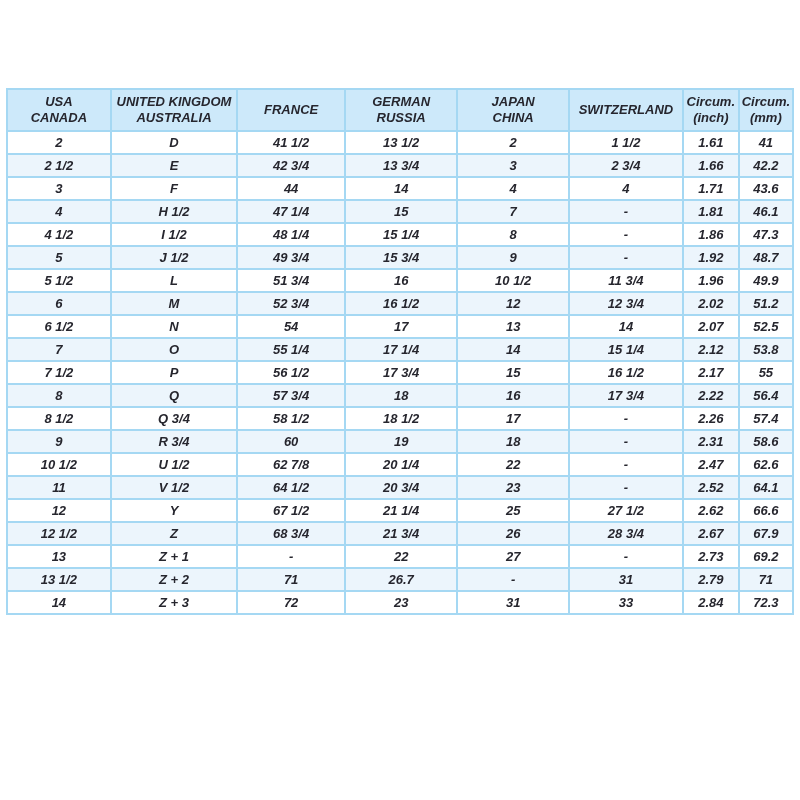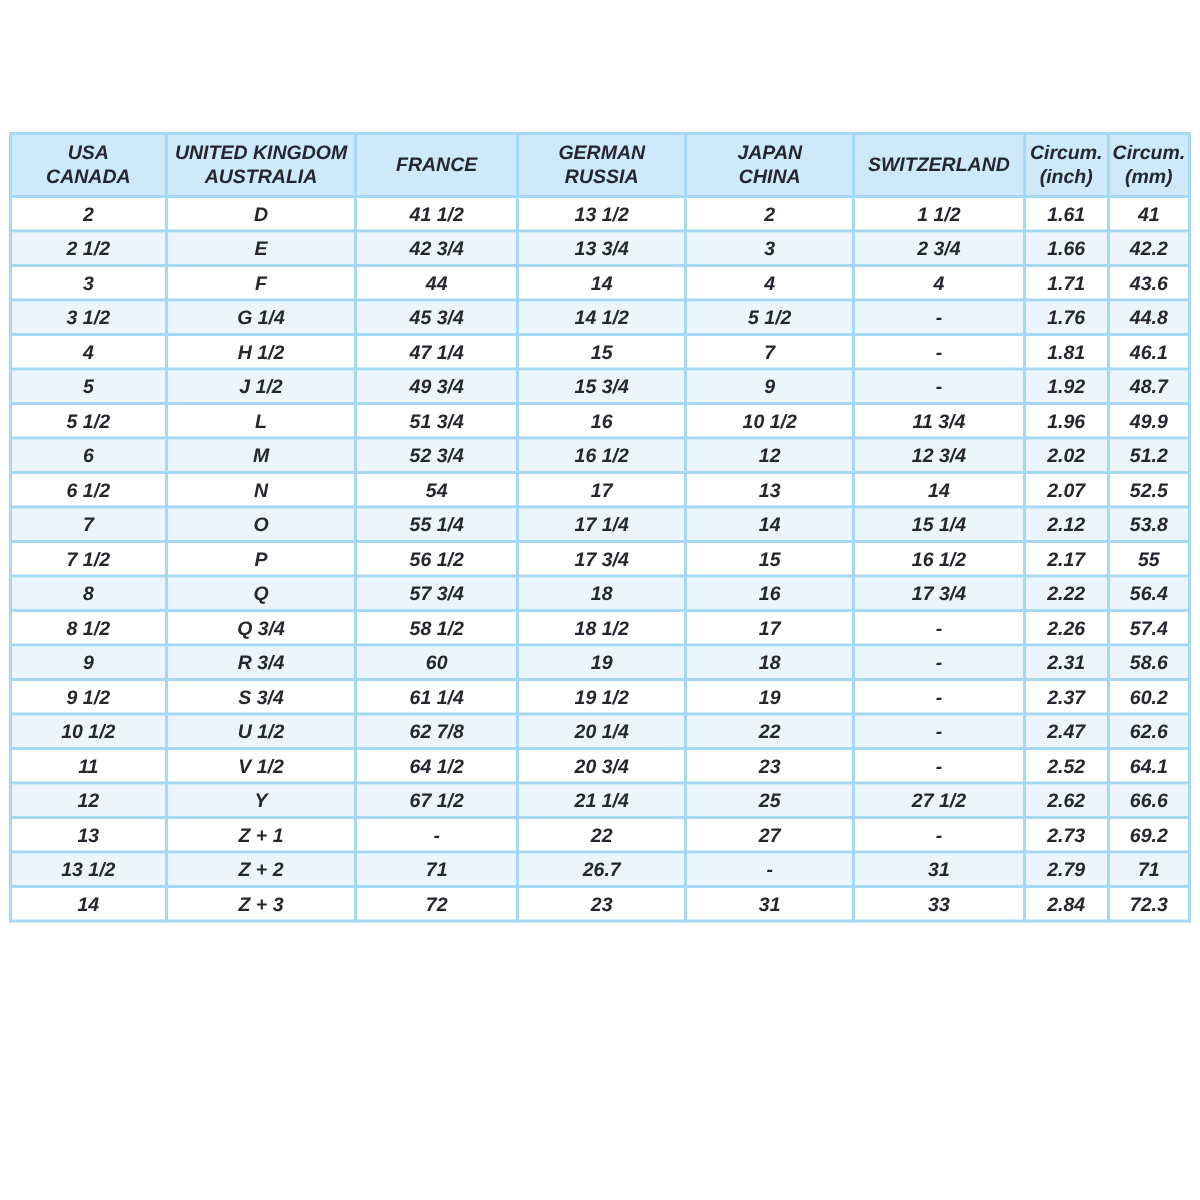--- a/index.html
+++ b/index.html
@@ -120,38 +120,38 @@
           <td>3</td>
           <td>F</td>
           <td>44</td>
           <td>14</td>
           <td>4</td>
           <td>4</td>
           <td>1.71</td>
           <td>43.6</td>
         </tr>
         <tr>
-          <td>3 1/2</td>
-          <td>G 1/4</td>
-          <td>45 3/4</td>
-          <td>14 1/2</td>
-          <td>5 1/2</td>
-          <td>-</td>
-          <td>1.76</td>
-          <td>44.8</td>
-        </tr>
-        <tr>
           <td>4</td>
           <td>H 1/2</td>
           <td>47 1/4</td>
           <td>15</td>
           <td>7</td>
           <td>-</td>
           <td>1.81</td>
           <td>46.1</td>
+        </tr>
+        <tr>
+          <td>4 1/2</td>
+          <td>I 1/2</td>
+          <td>48 1/4</td>
+          <td>15 1/4</td>
+          <td>8</td>
+          <td>-</td>
+          <td>1.86</td>
+          <td>47.3</td>
         </tr>
         <tr>
           <td>5</td>
           <td>J 1/2</td>
           <td>49 3/4</td>
           <td>15 3/4</td>
           <td>9</td>
           <td>-</td>
           <td>1.92</td>
           <td>48.7</td>
@@ -230,30 +230,20 @@
           <td>9</td>
           <td>R 3/4</td>
           <td>60</td>
           <td>19</td>
           <td>18</td>
           <td>-</td>
           <td>2.31</td>
           <td>58.6</td>
         </tr>
         <tr>
-          <td>9 1/2</td>
-          <td>S 3/4</td>
-          <td>61 1/4</td>
-          <td>19 1/2</td>
-          <td>19</td>
-          <td>-</td>
-          <td>2.37</td>
-          <td>60.2</td>
-        </tr>
-        <tr>
           <td>10 1/2</td>
           <td>U 1/2</td>
           <td>62 7/8</td>
           <td>20 1/4</td>
           <td>22</td>
           <td>-</td>
           <td>2.47</td>
           <td>62.6</td>
         </tr>
         <tr>
@@ -270,20 +260,30 @@
           <td>12</td>
           <td>Y</td>
           <td>67 1/2</td>
           <td>21 1/4</td>
           <td>25</td>
           <td>27 1/2</td>
           <td>2.62</td>
           <td>66.6</td>
         </tr>
         <tr>
+          <td>12 1/2</td>
+          <td>Z</td>
+          <td>68 3/4</td>
+          <td>21 3/4</td>
+          <td>26</td>
+          <td>28 3/4</td>
+          <td>2.67</td>
+          <td>67.9</td>
+        </tr>
+        <tr>
           <td>13</td>
           <td>Z + 1</td>
           <td>-</td>
           <td>22</td>
           <td>27</td>
           <td>-</td>
           <td>2.73</td>
           <td>69.2</td>
         </tr>
         <tr>

